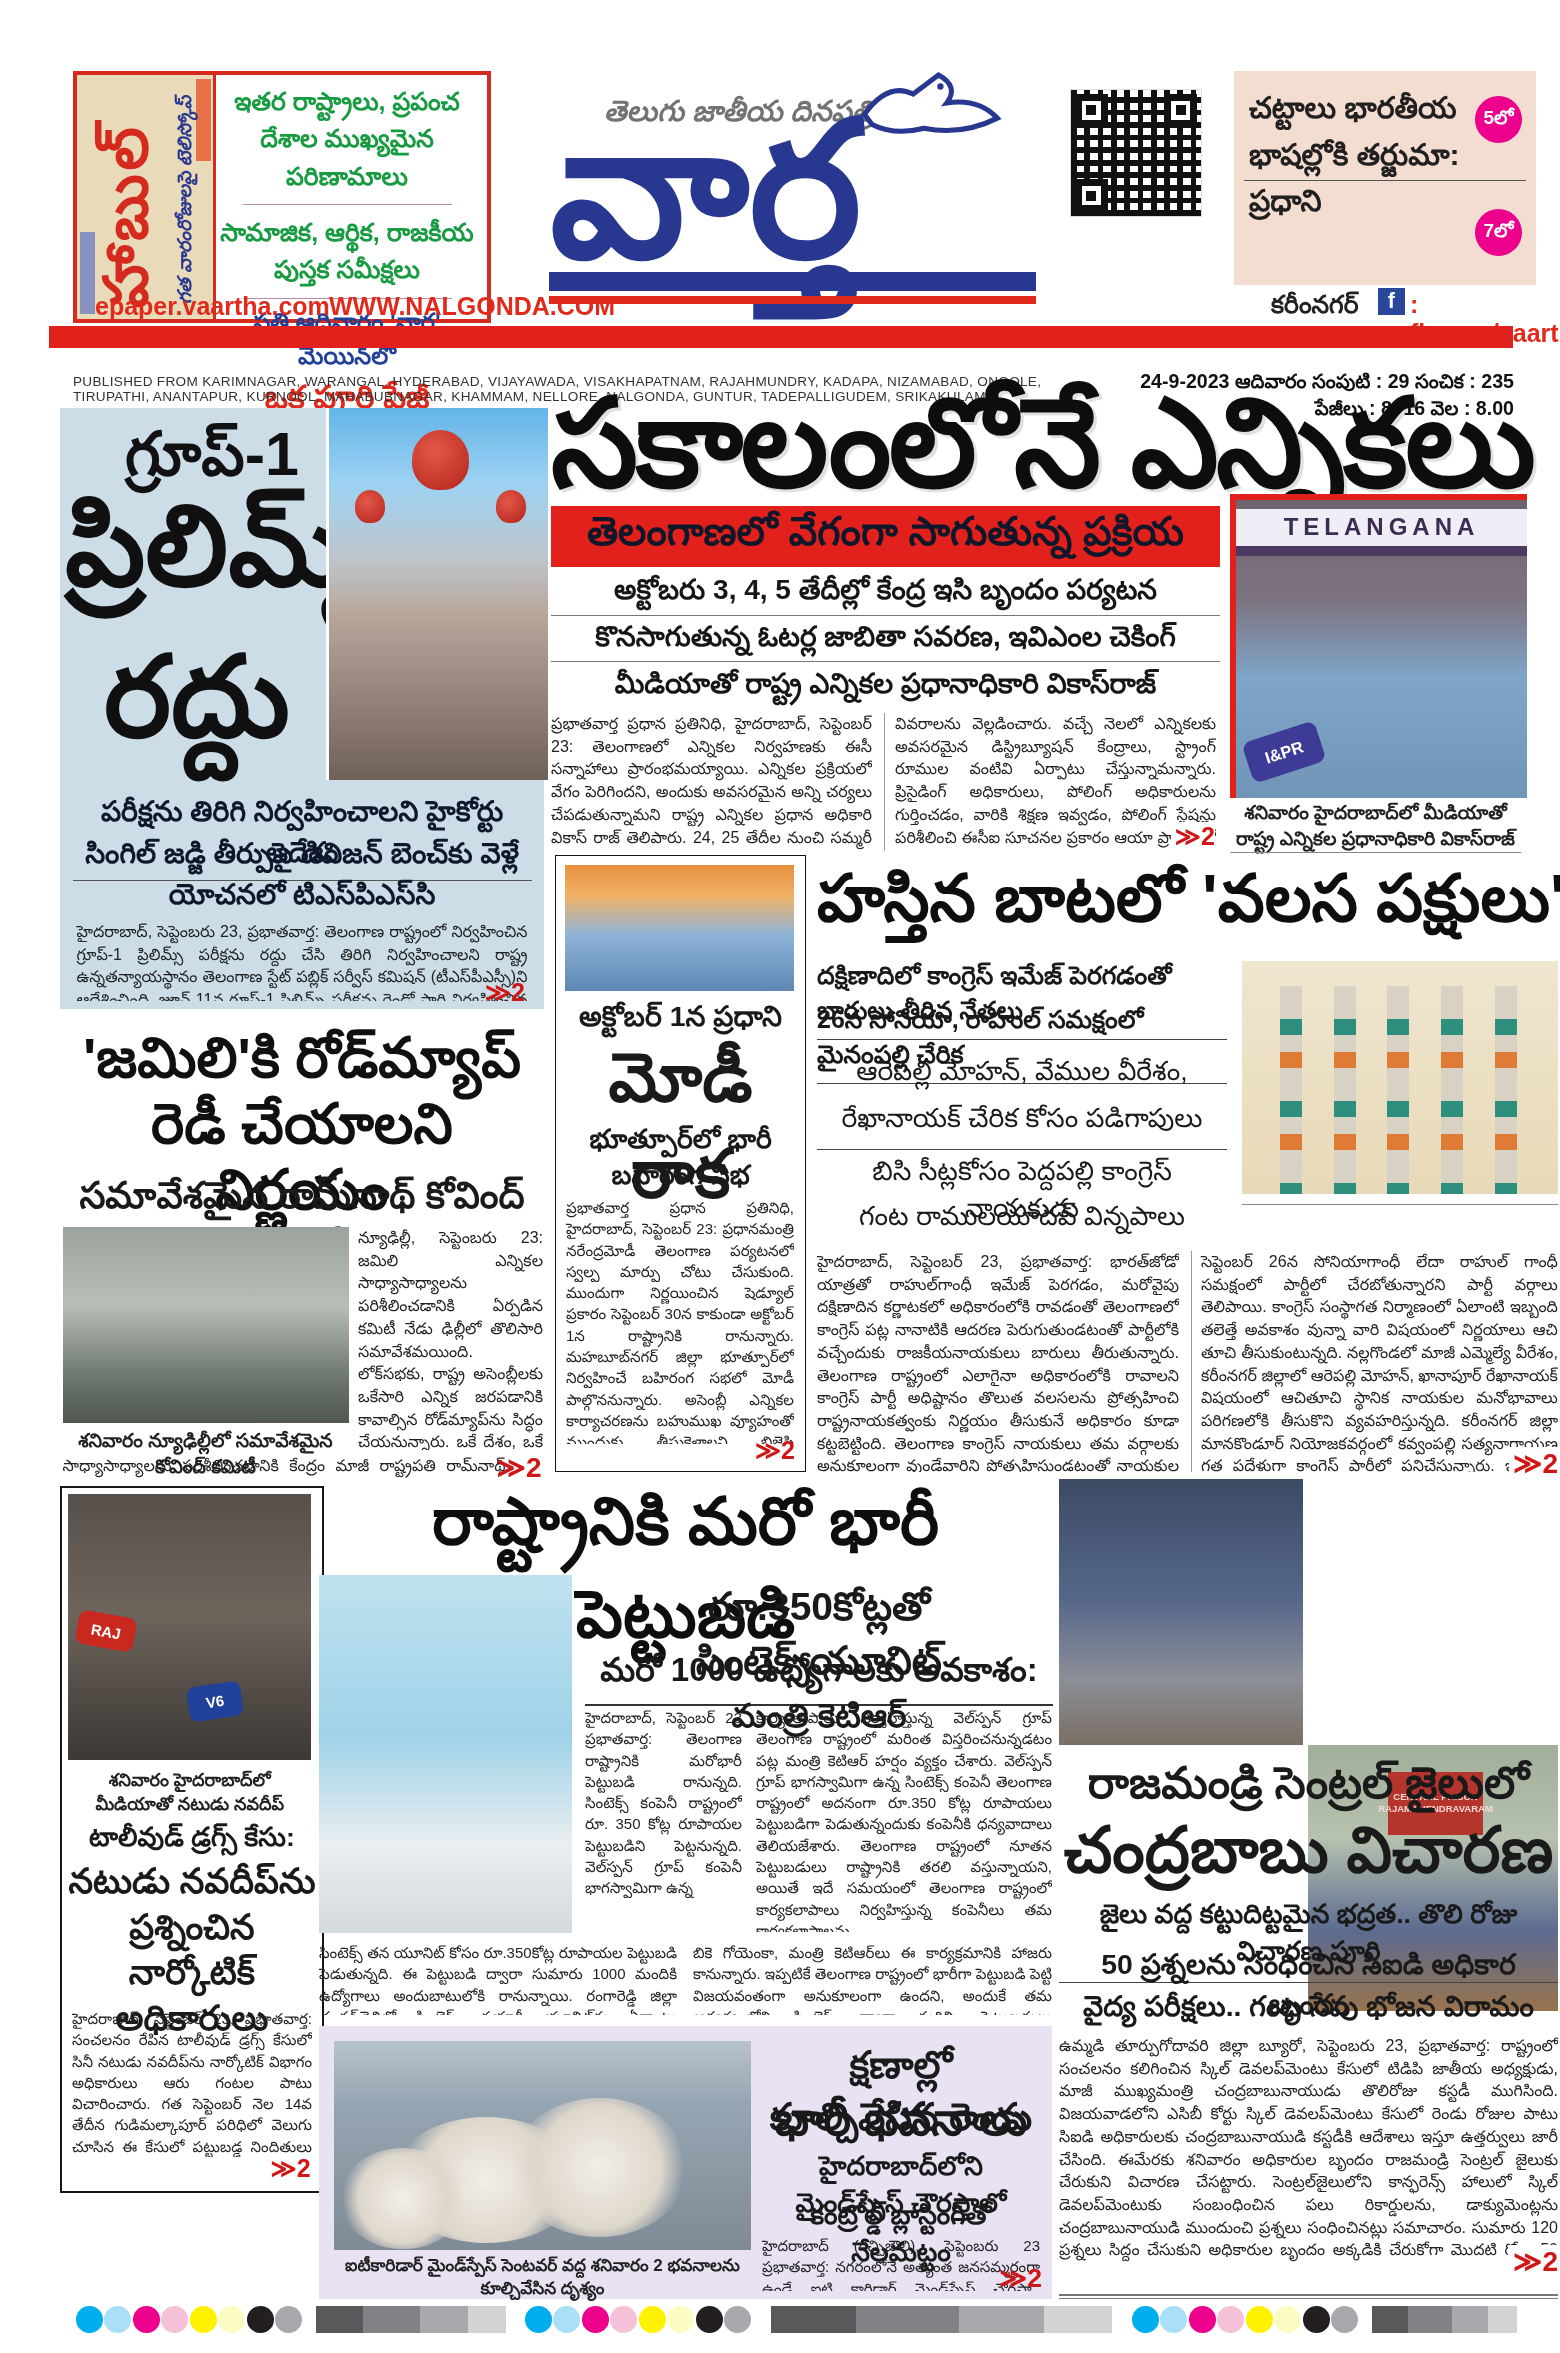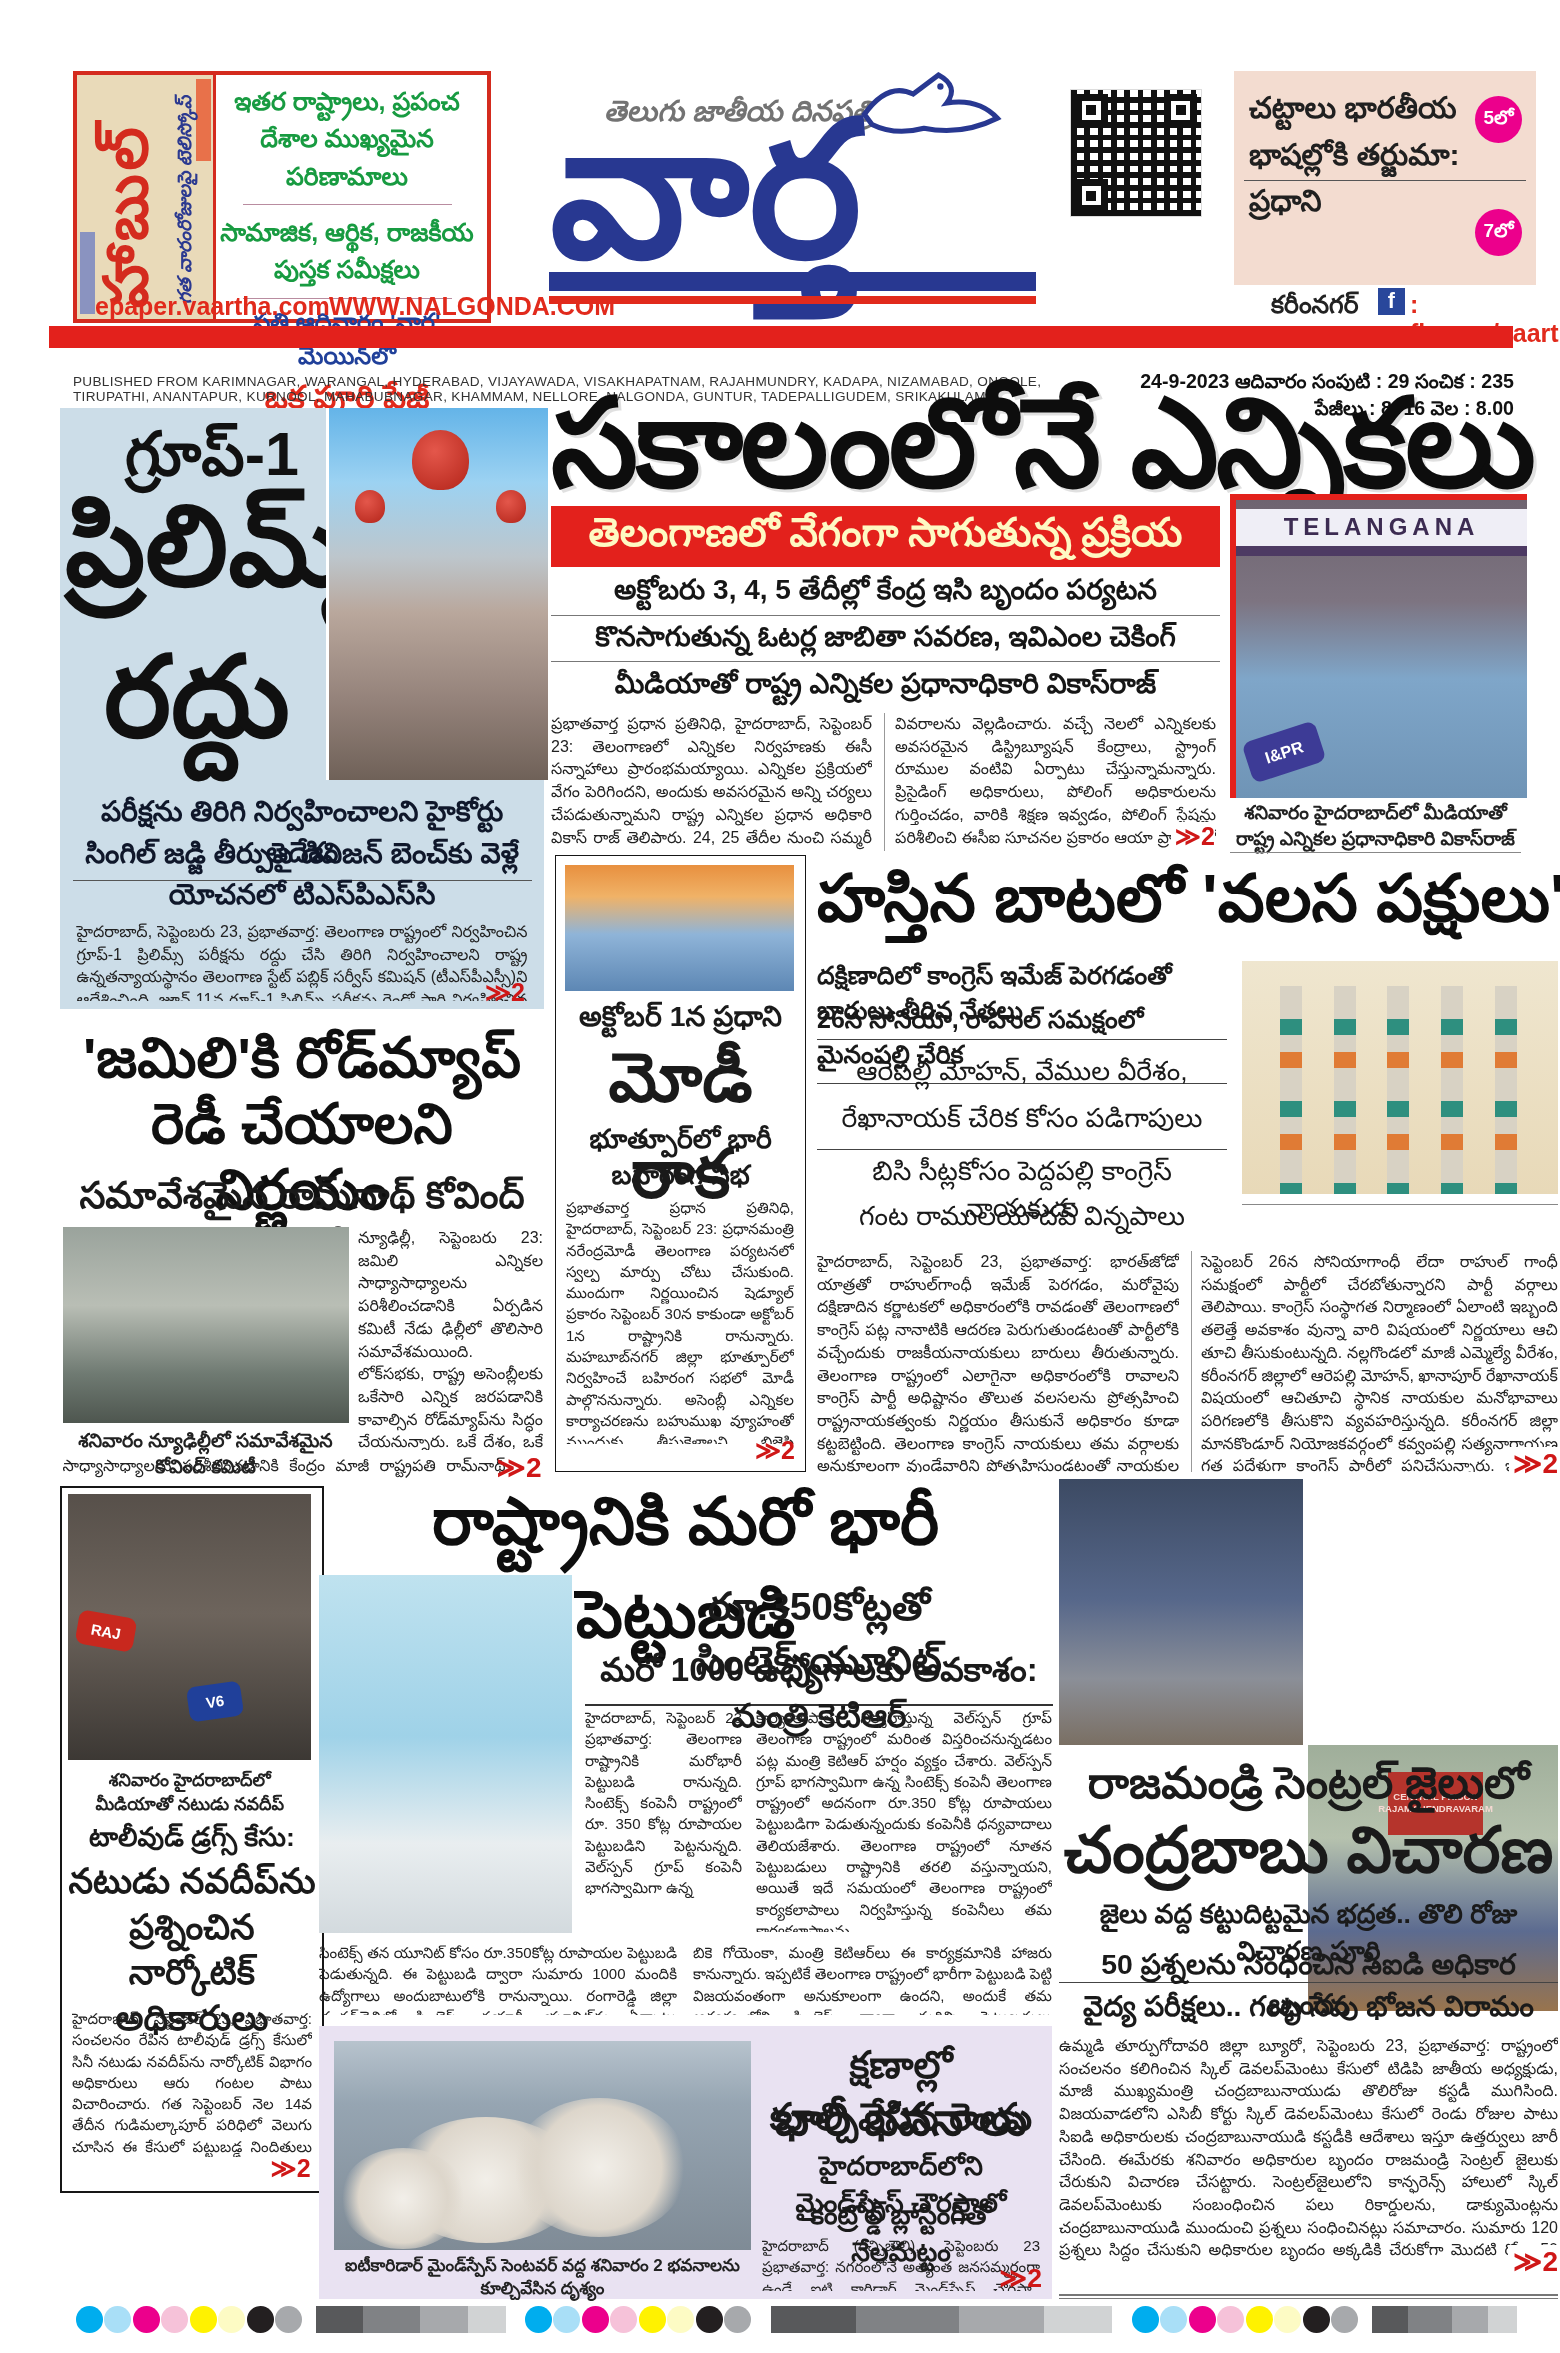--- a/index.html
+++ b/index.html
@@ -38,21 +38,21 @@
   .red-band{background:#e3211c;}
   .pub-line{font-size:13.6px;color:#333;letter-spacing:0.3px;}
   .issue-line{font-size:19.6px;font-weight:bold;color:#111;}
   
   .g1-box{background:#ccdde8;}
   .g1-kicker{font-size:61px;font-weight:bold;color:#111;}
   .g1-head{font-size:113px;font-weight:bold;color:#101010;line-height:1;}
   .sub-line{font-size:28.4px;font-weight:bold;color:#0f172a;line-height:1.45;}
   
   .main-head{font-size:124px;font-weight:bold;color:#0d0d0d;letter-spacing:-2.5px;text-shadow:3.2px 3.2px 0 rgba(0,0,0,0.12);}
-  .band-txt{color:#fef9c3;font-size:40px;font-weight:bold;font-family:Liberation Serif, serif;}
+  .band-txt{color:#0f172a;font-size:40px;font-weight:bold;}
   .deck{font-size:28px;font-weight:bold;color:#161616;}
   .deck-rule{border-top:1.3px solid #777;}
   .caption{font-size:19px;font-weight:bold;color:#222;line-height:1.35;}
   .colrule{border-left:1.3px solid #999;}
   
   .ph-highcourt{background:linear-gradient(180deg,#64b4e8 0%,#9cd2f2 20%,#bdc6cc 40%,#b9a79c 55%,#95837b 78%,#6f6158 100%);}
   .dome{position:absolute;border-radius:50% 50% 45% 45%;background:radial-gradient(circle at 40% 35%,#e4574b,#b32419);}
   .ph-vikas{background:linear-gradient(180deg,#6e6470 0%,#7d7481 34%,#7fa6c9 60%,#6f94b6 100%);}
   .ph-strip{position:absolute;left:0;top:8.9px;width:100%;height:37px;background:#efeef6;border-bottom:10px solid #4d3a63;display:flex;align-items:center;justify-content:center;color:#3c2b52;font-weight:bold;font-size:24px;letter-spacing:5px;}
   .mic-flag{position:absolute;background:#3d3b96;color:#fff;font-weight:bold;border-radius:8.9px;transform:rotate(-18deg);display:flex;align-items:center;justify-content:center;}

